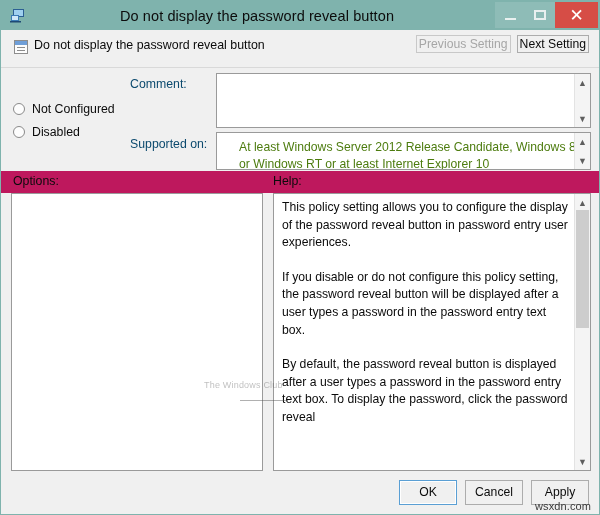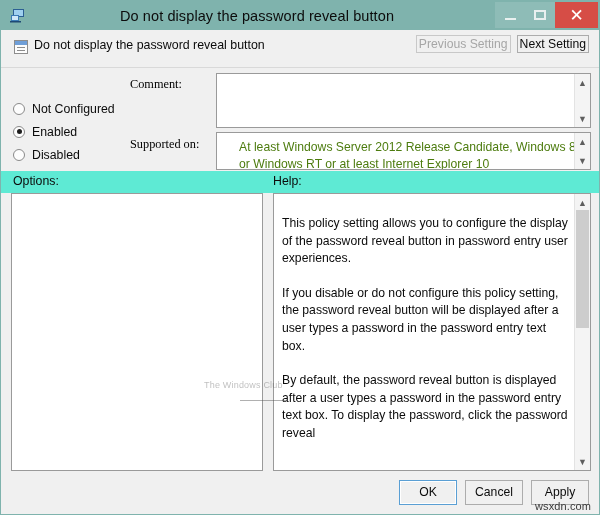--- a/index.html
+++ b/index.html
@@ -186,23 +186,22 @@
   }
   .radio-label {
     font-size: 12.3px;
     color: #0b0b0b;
     white-space: nowrap;
   }
 
   .field-label {
     position: absolute;
     font-size: 12.3px;
-    color: #000000;
+    color: #0c4a6e;
     white-space: nowrap;
-    font-family: Liberation Serif, serif;
   }
   .lbl-comment { left: 129px; top: 9px; }
   .lbl-supported { left: 129px; top: 69px; }
 
   .textbox {
     position: absolute;
     background: #ffffff;
     border: 1px solid #9a9a9a;
     box-sizing: border-box;
     overflow: hidden;
@@ -247,21 +246,21 @@
   .vscroll .thumb {
     position: absolute;
     left: 1px; right: 1px;
     background: #cdcdcd;
   }
 
   
   .panes-labels {
     position: relative;
     height: 22px;
-    background: #5eead4;
+    background: #be185d;
   }
   .pane-label {
     position: absolute;
     font-size: 12.3px;
     color: #0b0b0b;
     top: 3px;
   }
   .lbl-options { left: 12px; }
   .lbl-help { left: 272px; }
 
@@ -292,21 +291,21 @@
     position: absolute;
     left: 0; top: 0;
     width: 302px;
     padding: 5px 8px 0 8px;
     box-sizing: border-box;
     font-size: 12.2px;
     color: #0b0b0b;
     line-height: 17.6px;
   }
   .help-text p {
-    margin: 16px 0 17px 0;
+    margin: 0 0 17px 0;
   }
   .help-text p:last-child { margin-bottom: 0; }
 
   
   .footer {
     position: relative;
     height: 40px;
     background: #f0f0f0;
   }
   .footer-buttons {
@@ -394,24 +393,20 @@
     </div>
   </div>
 
   <div class="upper">
 
     <div class="radios">
       <div class="radio-row">
         <span class="radio-mark"></span>
         <span class="radio-label">Not Configured</span>
       </div>
-      <div class="radio-row selected">
-        <span class="radio-mark"></span>
-        <span class="radio-label">Enabled</span>
-      </div>
       <div class="radio-row">
         <span class="radio-mark"></span>
         <span class="radio-label">Disabled</span>
       </div>
     </div>
 
     <div class="field-label lbl-comment">Comment:</div>
     <div class="textbox" id="comment-box">
       <div class="tb-text"></div>
       <div class="vscroll">

